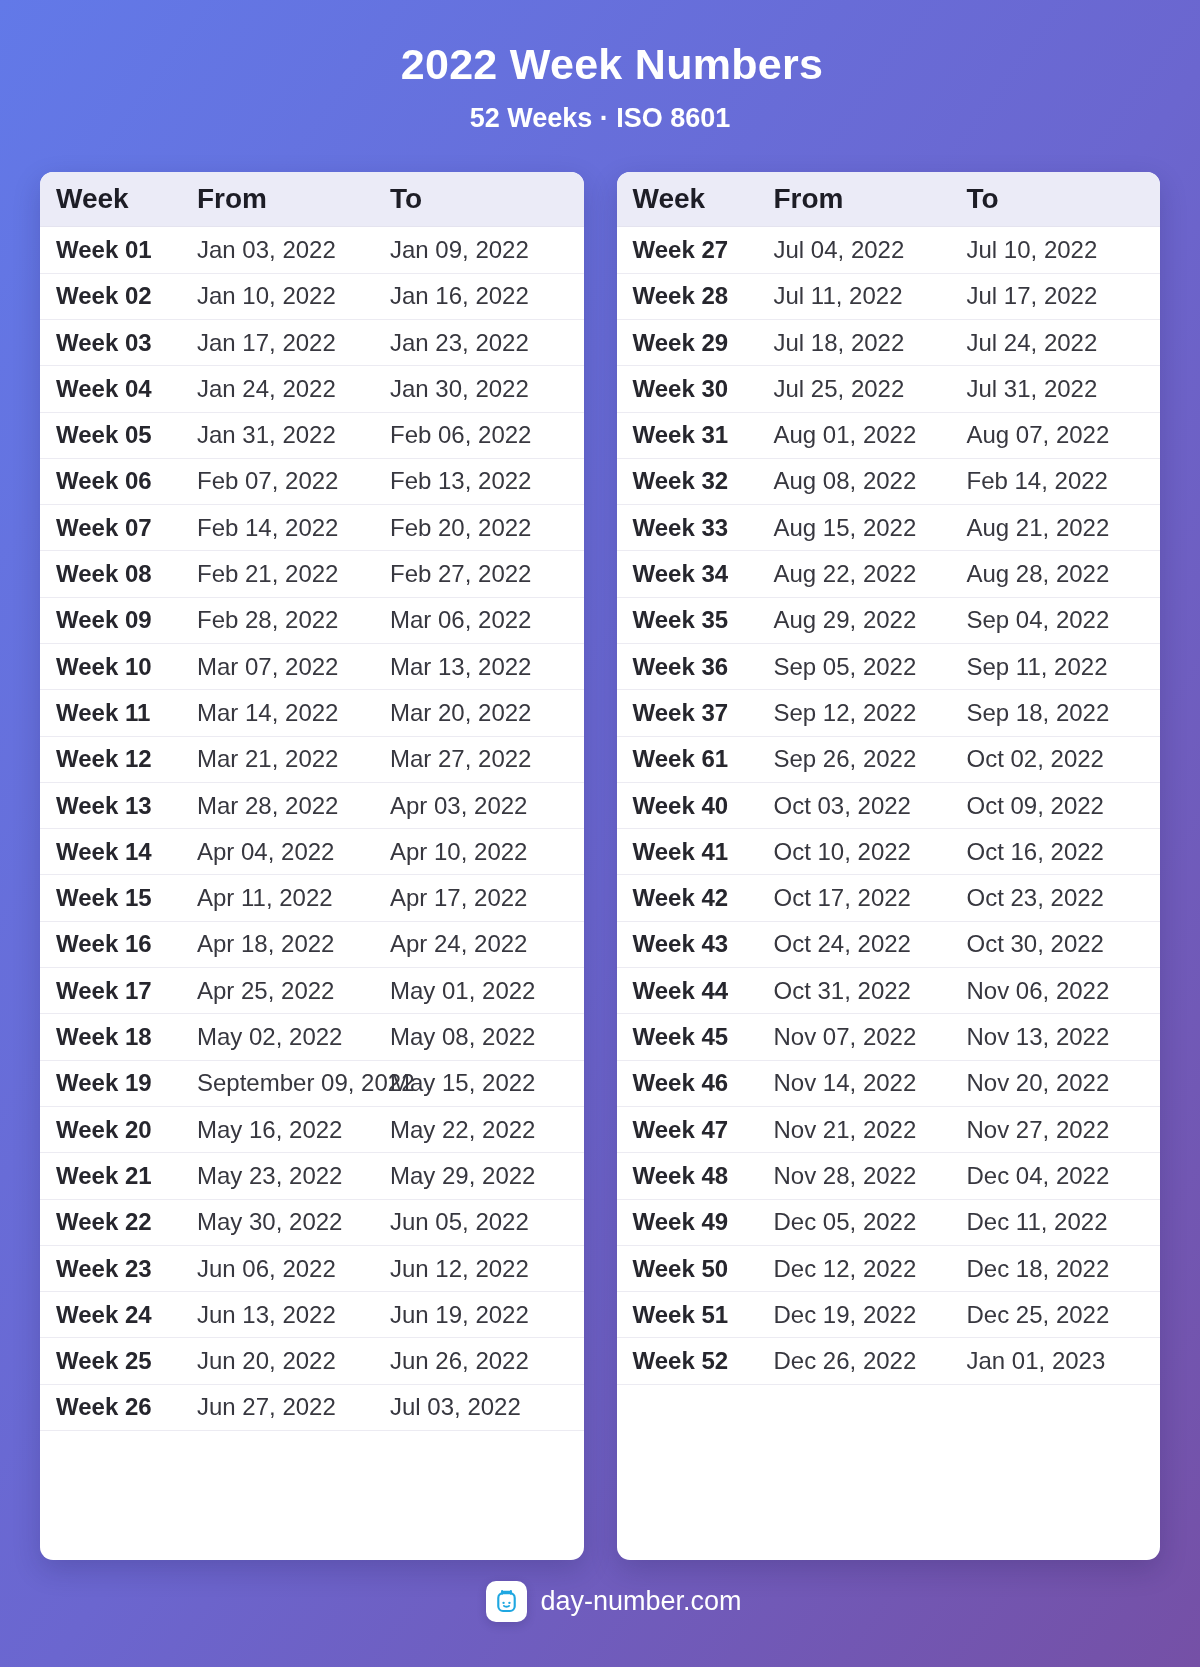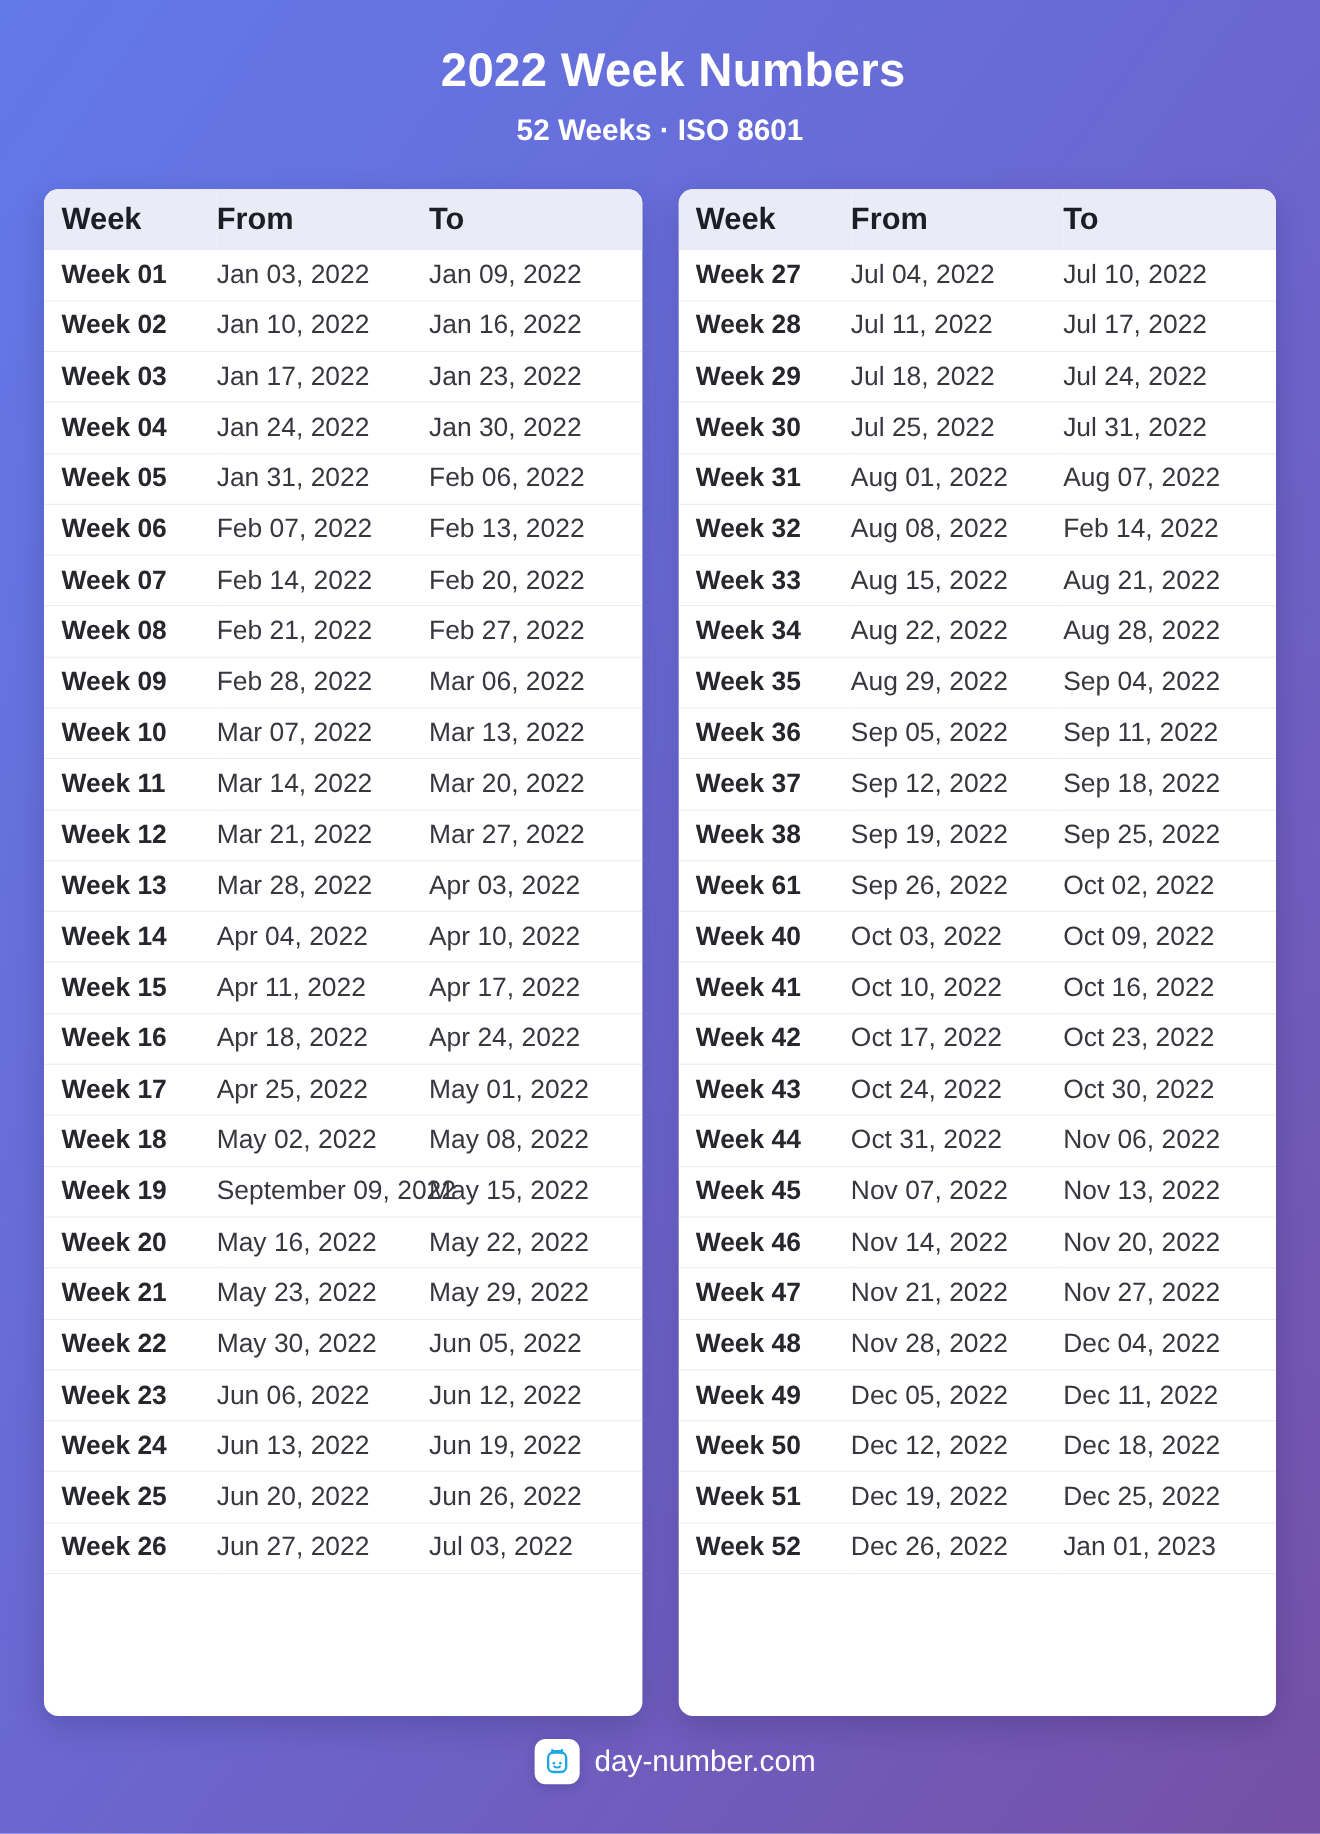--- a/index.html
+++ b/index.html
@@ -260,25 +260,20 @@
           </tr>
           <tr>
             <td>Week 36</td>
             <td>Sep 05, 2022</td>
             <td>Sep 11, 2022</td>
           </tr>
           <tr>
             <td>Week 37</td>
             <td>Sep 12, 2022</td>
             <td>Sep 18, 2022</td>
-          </tr>
-          <tr>
-            <td>Week 38</td>
-            <td>Sep 19, 2022</td>
-            <td>Sep 25, 2022</td>
           </tr>
           <tr>
             <td>Week 61</td>
             <td>Sep 26, 2022</td>
             <td>Oct 02, 2022</td>
           </tr>
           <tr>
             <td>Week 40</td>
             <td>Oct 03, 2022</td>
             <td>Oct 09, 2022</td>

